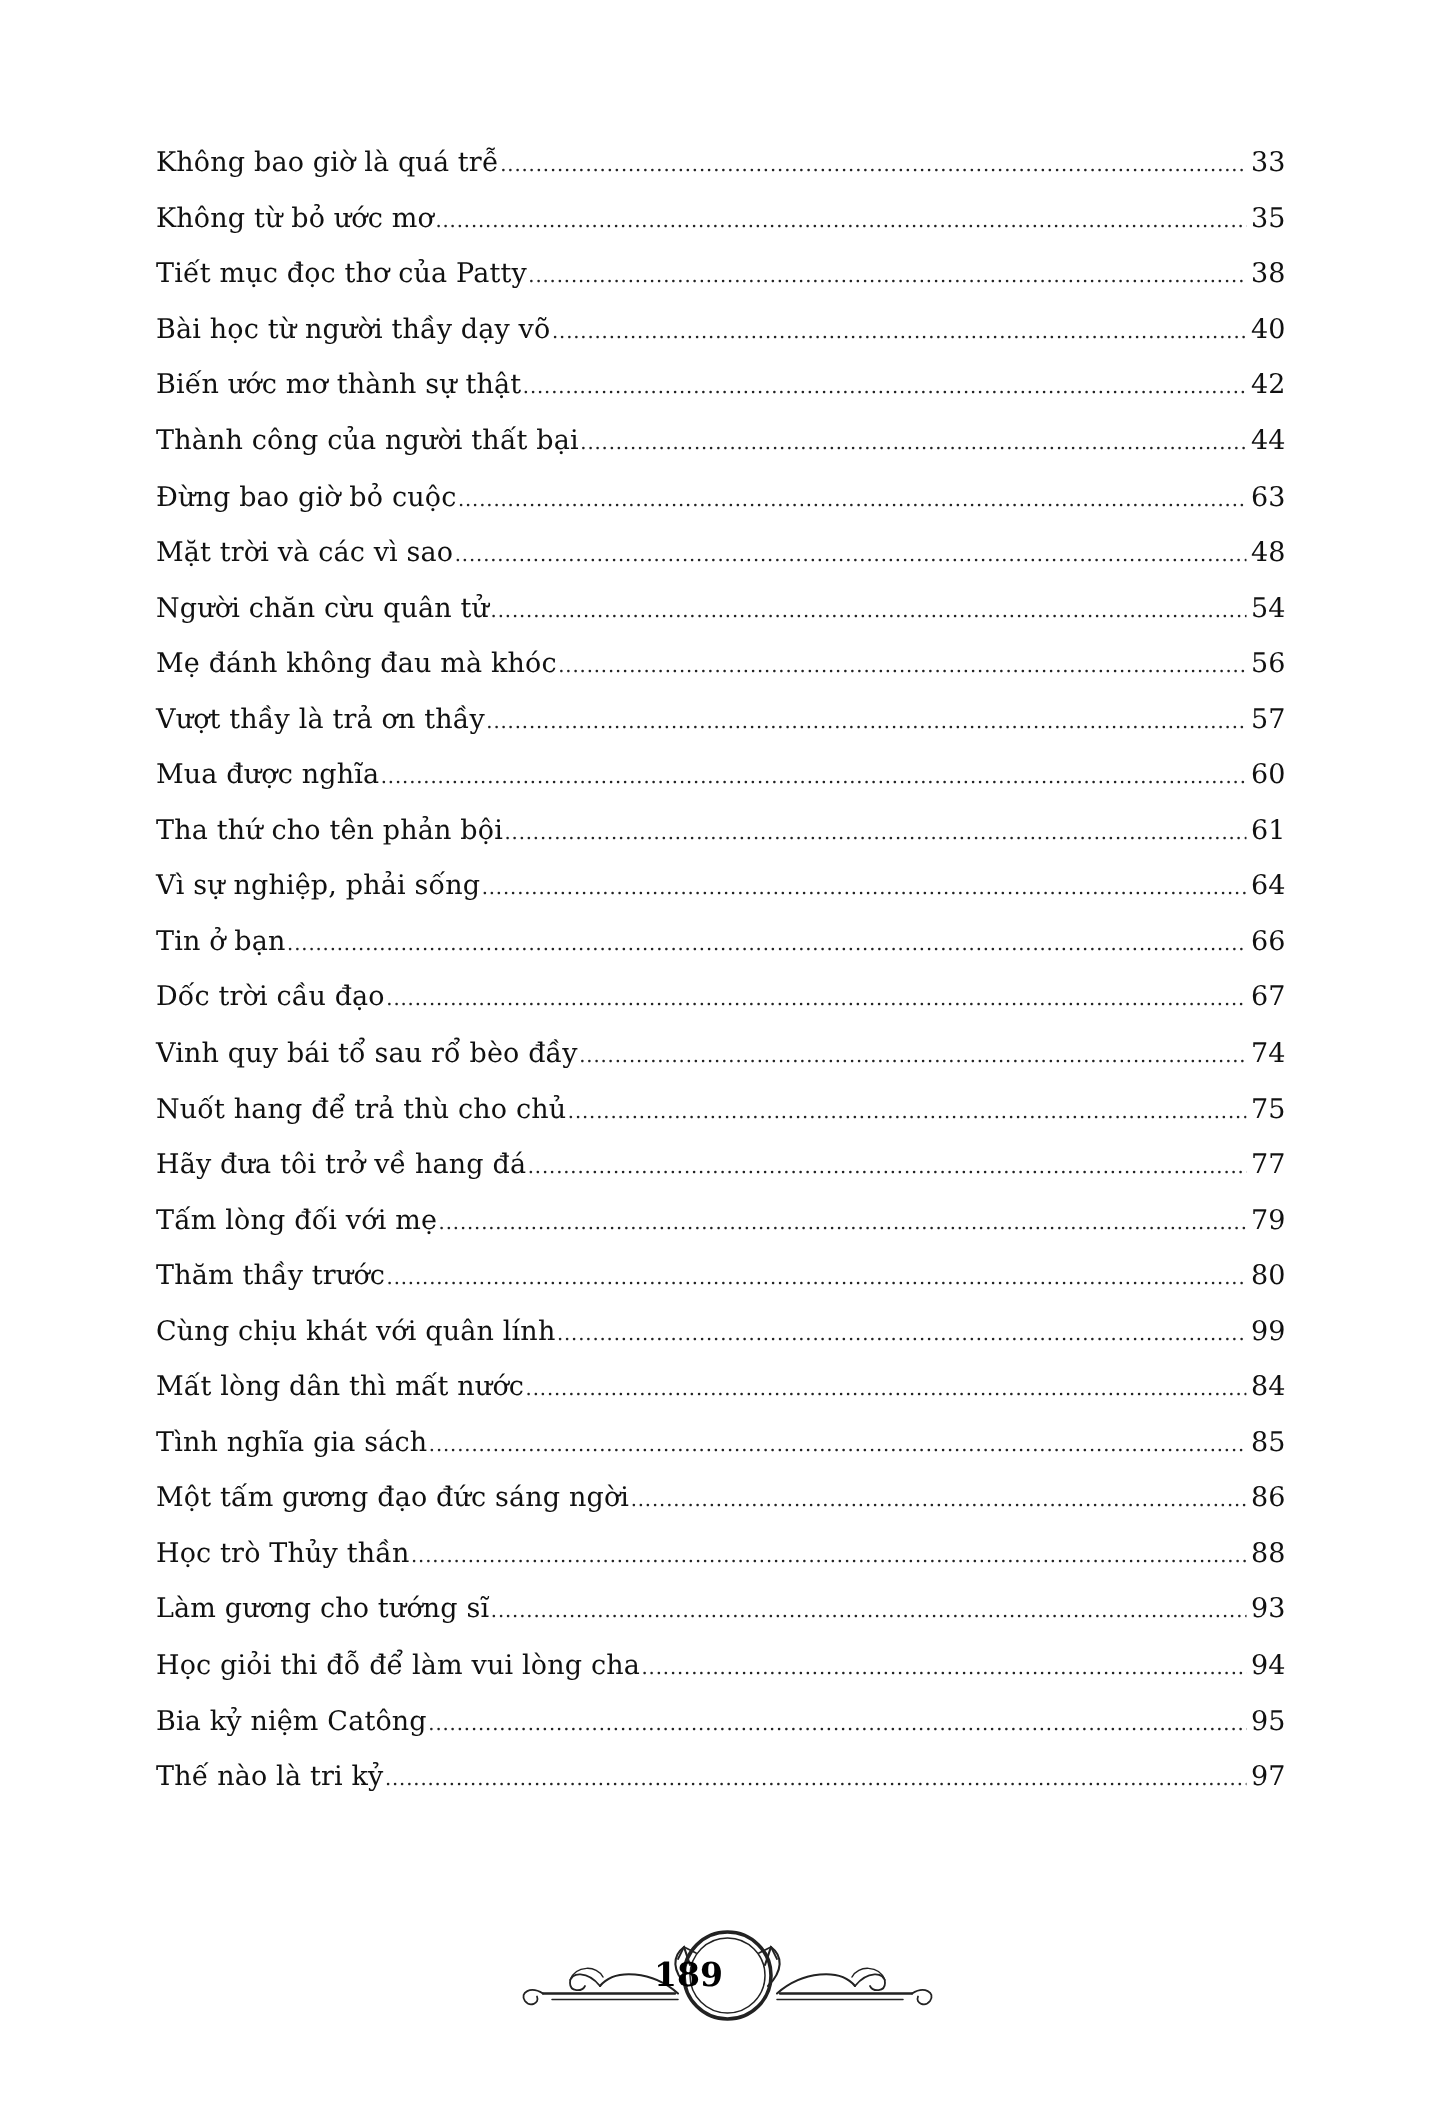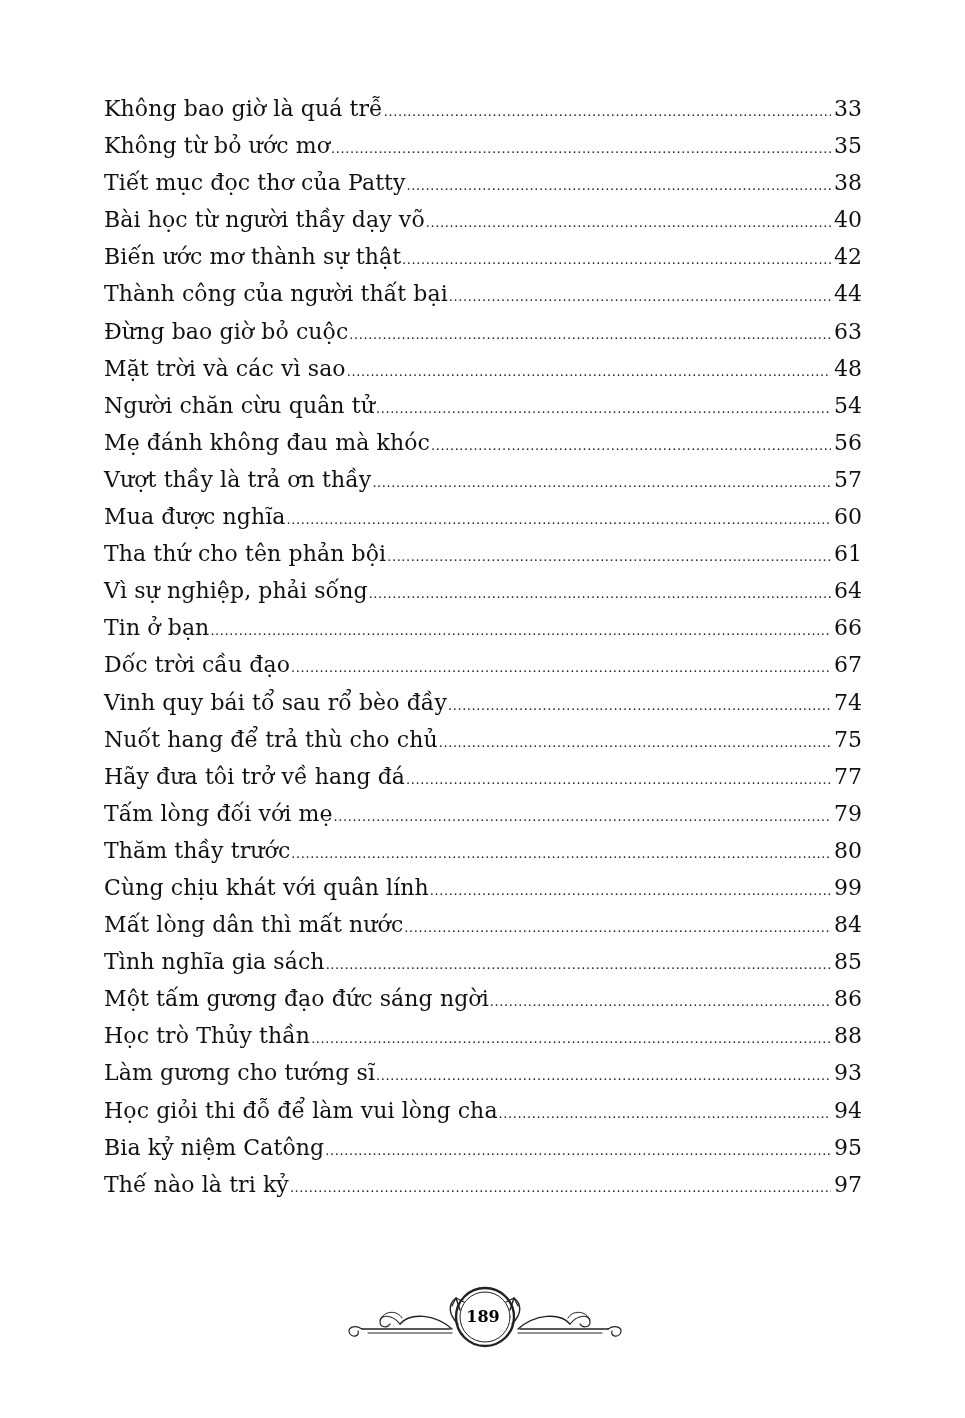--- a/index.html
+++ b/index.html
@@ -18,21 +18,21 @@
     .toc {
       position: absolute;
       left: 104px;
       top: 90px;
       width: 758px;
     }
     .toc-row {
       display: flex;
       align-items: baseline;
       height: 37.1px;
-      font-size: 22px;
+      font-size: 18px;
       line-height: 37.1px;
       white-space: nowrap;
     }
     .toc-title {
       flex: 0 0 auto;
       letter-spacing: 0.1px;
     }
     .toc-leader {
       flex: 1 1 auto;
       overflow: hidden;
@@ -51,29 +51,28 @@
     }
     .footer-ornament {
       position: absolute;
       left: 340px;
       top: 1284px;
       width: 290px;
       height: 70px;
     }
     .page-number {
       position: absolute;
-      left: 450px;
+      left: 436px;
       top: 1292px;
       width: 66px;
       height: 50px;
-      text-align: center;
       line-height: 50px;
       font-family: "DejaVu Serif", "Liberation Serif", serif;
       font-weight: bold;
-      font-size: 16px;
+      font-size: 22px;
       color: #000;
     }
   </style>
 </head>
 <body>
 
 <div class="toc" id="toc">
     <div class="toc-row">
       <span class="toc-title">Không bao giờ là quá trễ</span>
       <span class="toc-leader"></span>

